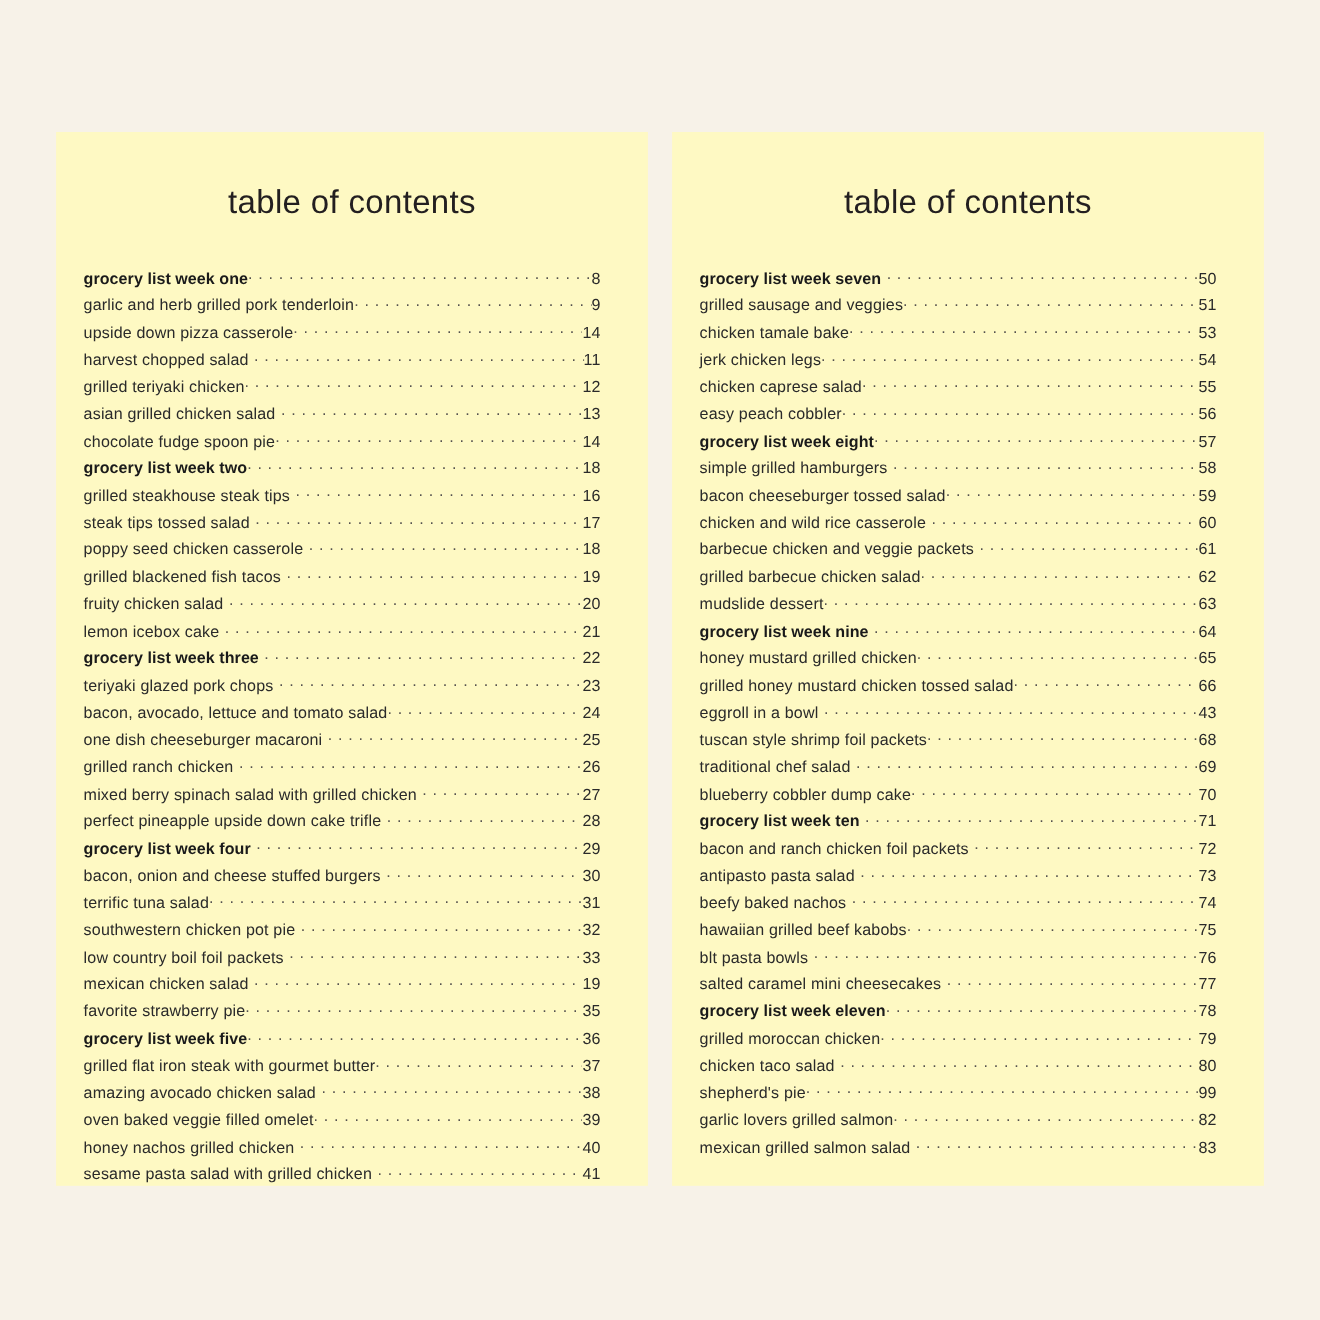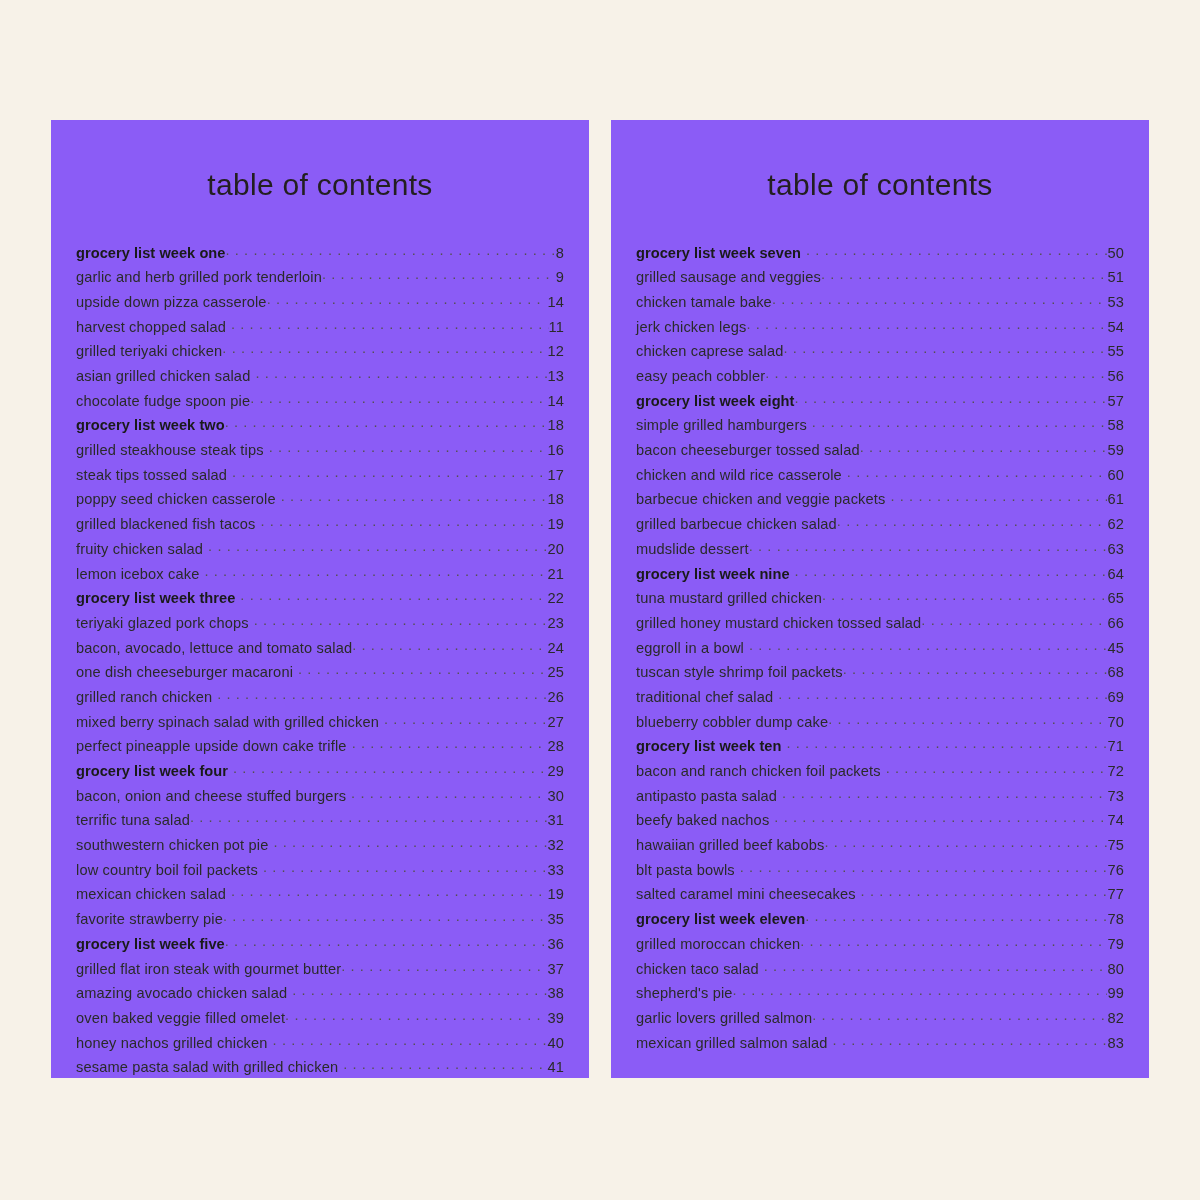--- a/index.html
+++ b/index.html
@@ -23,21 +23,21 @@
     align-items: flex-start;
     gap: 22px;
     padding-top: 120px;
     box-sizing: border-box;
   }
 
   .page {
     position: relative;
     width: 538px;
     height: 958px;
-    background: #8b5cf6;
+    background: #fef9c3;
     box-sizing: border-box;
     padding: 0;
     overflow: hidden;
   }
 
   .page-title {
     text-align: center;
     font-family: "Liberation Sans", sans-serif;
     font-size: 30px;
     font-weight: 300;
@@ -48,21 +48,21 @@
     padding-bottom: 0;
     line-height: 1.1;
   }
 
   .toc-list {
     list-style: none;
     margin: 0;
     padding: 0;
     position: absolute;
     left: 25px;
-    right: 25px;
+    right: 43px;
     top: 123px;
   }
 
   .toc-row {
     display: flex;
     align-items: baseline;
     width: 100%;
     height: 24.7px;
     font-size: 14.6px;
     color: #2a2a2a;
@@ -361,33 +361,33 @@
           <span class="toc-label">mudslide dessert</span>
           <span class="toc-leader"></span>
           <span class="toc-page">63</span>
         </li>
         <li class="toc-row is-header gap-wide">
           <span class="toc-label">grocery list week nine</span>
           <span class="toc-leader"></span>
           <span class="toc-page">64</span>
         </li>
         <li class="toc-row gap-tight">
-          <span class="toc-label">tuna mustard grilled chicken</span>
+          <span class="toc-label">honey mustard grilled chicken</span>
           <span class="toc-leader"></span>
           <span class="toc-page">65</span>
         </li>
         <li class="toc-row gap-tight">
           <span class="toc-label">grilled honey mustard chicken tossed salad</span>
           <span class="toc-leader"></span>
           <span class="toc-page">66</span>
         </li>
         <li class="toc-row gap-wide">
           <span class="toc-label">eggroll in a bowl</span>
           <span class="toc-leader"></span>
-          <span class="toc-page">45</span>
+          <span class="toc-page">43</span>
         </li>
         <li class="toc-row gap-tight">
           <span class="toc-label">tuscan style shrimp foil packets</span>
           <span class="toc-leader"></span>
           <span class="toc-page">68</span>
         </li>
         <li class="toc-row gap-wide">
           <span class="toc-label">traditional chef salad</span>
           <span class="toc-leader"></span>
           <span class="toc-page">69</span>

